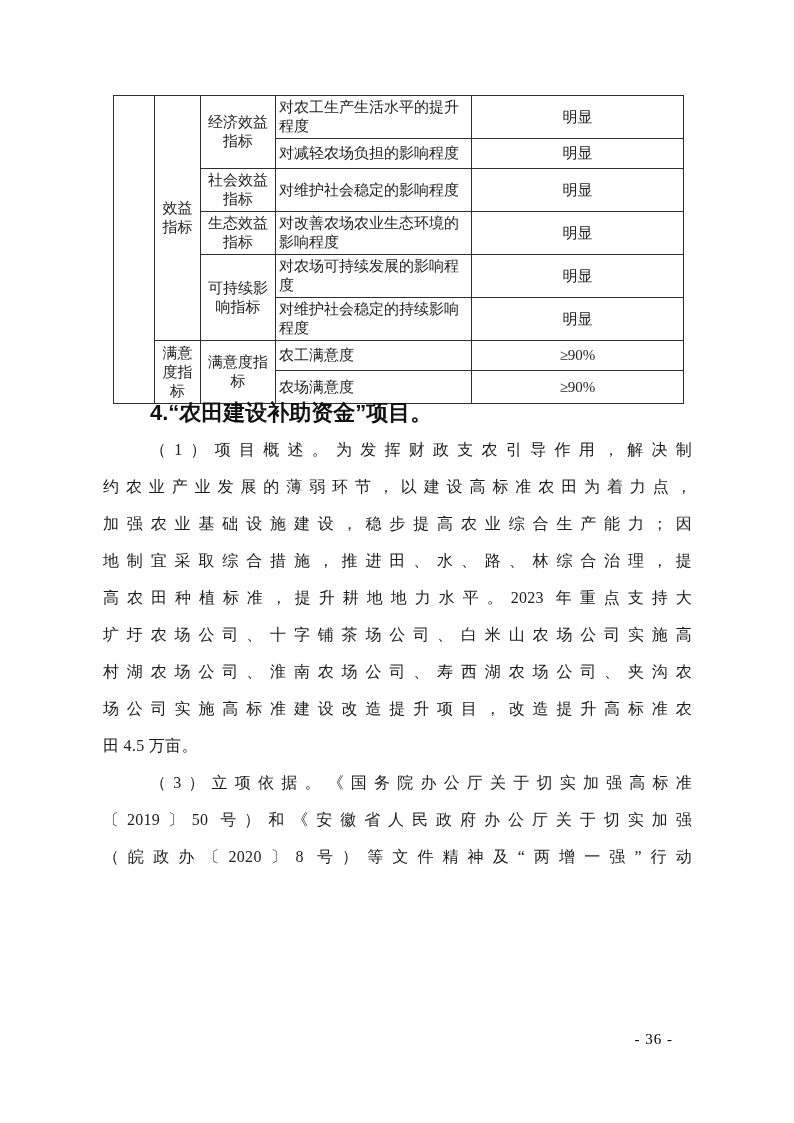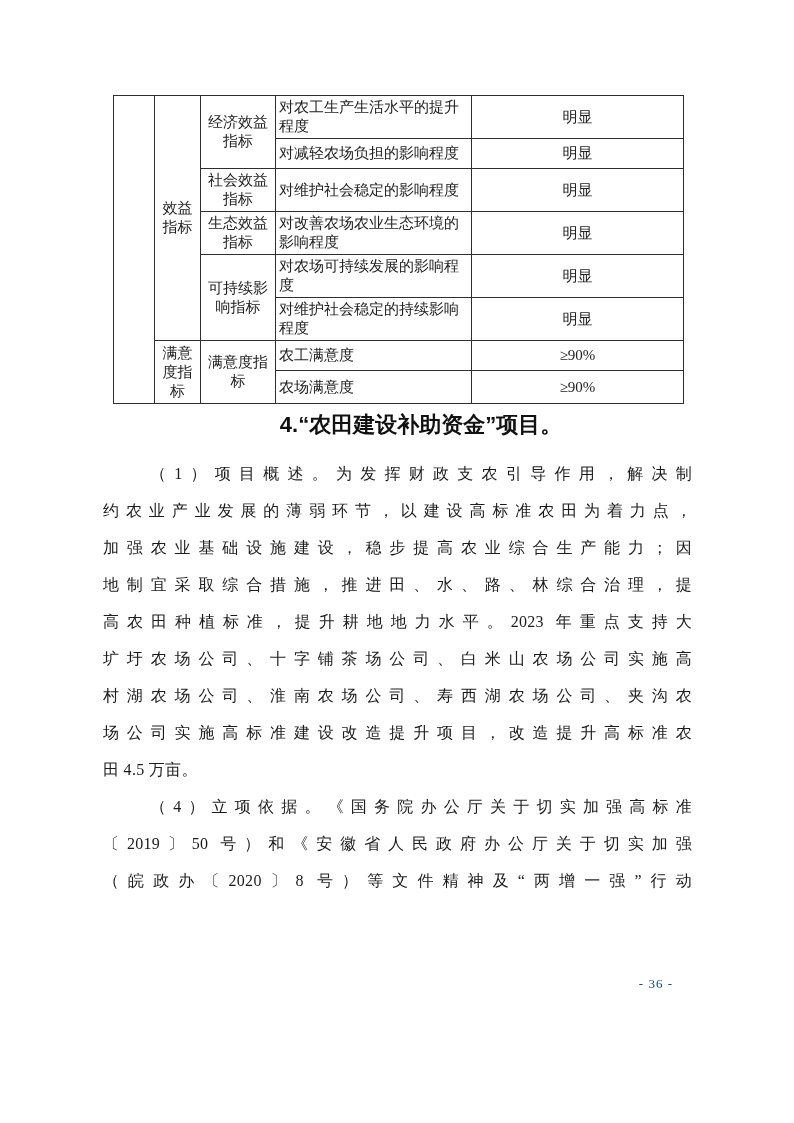--- a/index.html
+++ b/index.html
@@ -42,51 +42,50 @@
   td.cell-val    { text-align: center; }
 
   
   .content {
     position: absolute;
     left: 103px;
     top: 394px;
     width: 589px;
   }
   .heading {
-    margin: 12px;
+    margin: 0;
     padding-left: 47px;
     font-family: "Liberation Sans", "DejaVu Sans", sans-serif;
     font-weight: bold;
     font-size: 22px;
     line-height: 37px;
     color: #111111;
-    text-align: center;
   }
   .para { margin: 0; }
   .para .line {
     font-size: 16px;
     line-height: 37px;
     text-align: justify;
     text-align-last: justify;
     letter-spacing: 0.3px;
     white-space: normal;
     color: #1c1c1c;
   }
   .para .line.first { text-indent: 47px; }
   .para .line.no-stretch { text-align-last: left; }
 
   
   .page-number {
     position: absolute;
-    top: 975px;
+    top: 1030px;
     right: 121px;
-    font-size: 13px;
+    font-size: 15px;
     line-height: 18px;
     letter-spacing: 1px;
-    color: #0c4a6e;
+    color: #000000;
   }
 </style>
 </head>
 <body>
 
 <div class="page">
 
   <table class="indicators">
     <colgroup>
       <col style="width:41px">
@@ -147,21 +146,21 @@
           <div class="line">约农业产业发展的薄弱环节，以建设高标准农田为着力点，</div>
           <div class="line">加强农业基础设施建设，稳步提高农业综合生产能力；因</div>
           <div class="line">地制宜采取综合措施，推进田、水、路、林综合治理，提</div>
           <div class="line">高农田种植标准，提升耕地地力水平。2023 年重点支持大</div>
           <div class="line">圹圩农场公司、十字铺茶场公司、白米山农场公司实施高</div>
           <div class="line">村湖农场公司、淮南农场公司、寿西湖农场公司、夹沟农</div>
           <div class="line">场公司实施高标准建设改造提升项目，改造提升高标准农</div>
           <div class="line no-stretch">田 4.5 万亩。</div>
         </div>
         <div class="para">
-          <div class="line first">（4）立项依据。《国务院办公厅关于切实加强高标准</div>
+          <div class="line first">（3）立项依据。《国务院办公厅关于切实加强高标准</div>
           <div class="line">〔2019〕50 号）和《安徽省人民政府办公厅关于切实加强</div>
           <div class="line">（皖政办〔2020〕8 号）等文件精神及“两增一强”行动</div>
         </div>
       </div>
   </div>
 
   <div class="page-number">- 36 -</div>
 
 </div>
 

